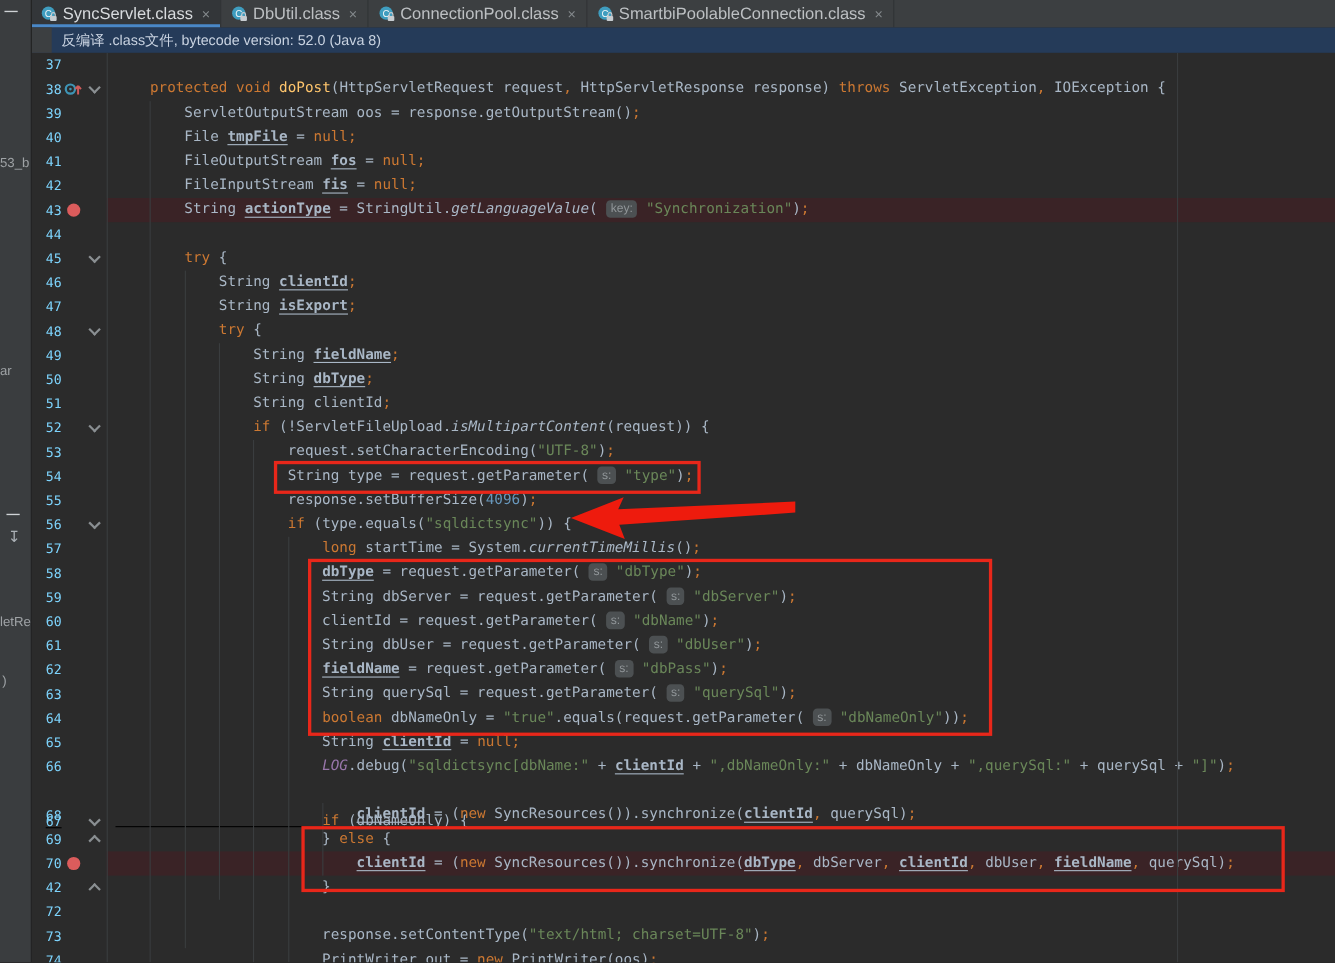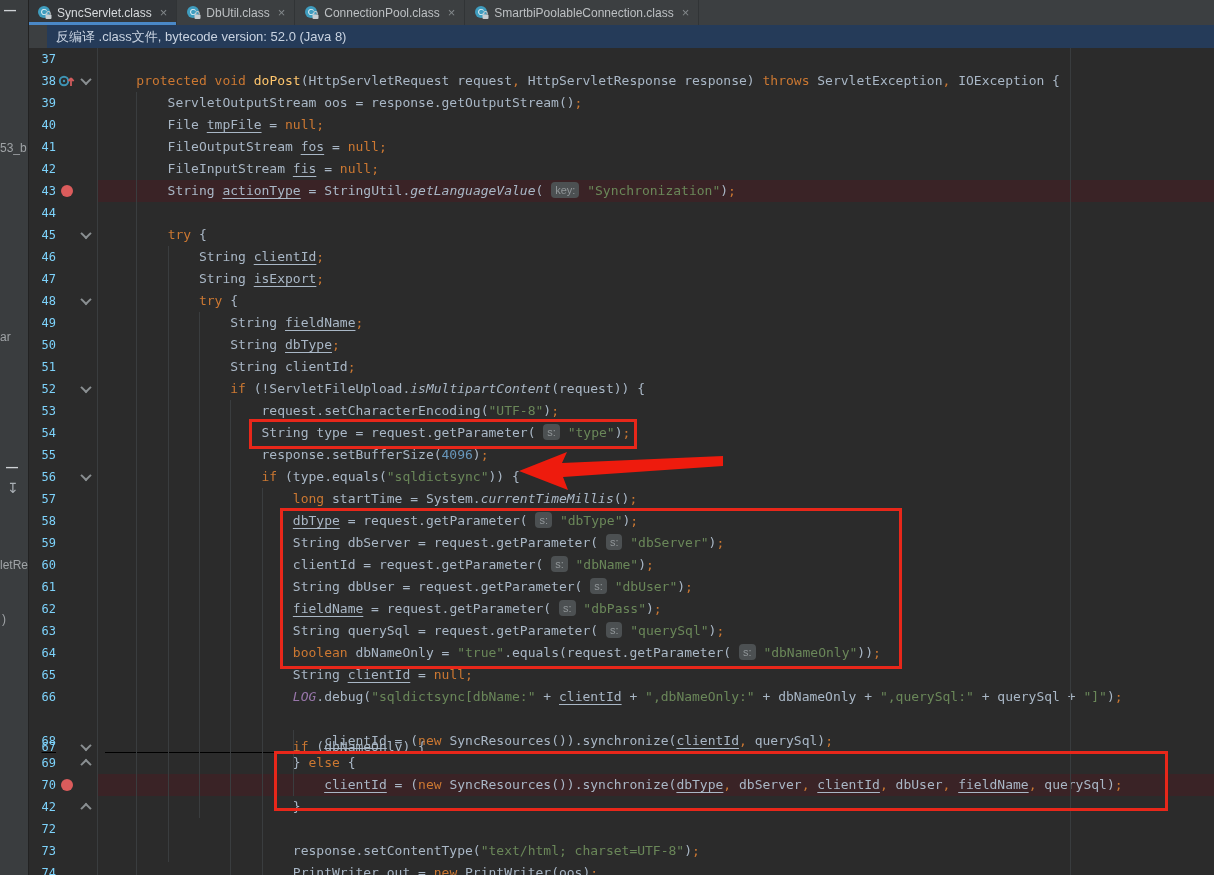--- a/index.html
+++ b/index.html
@@ -7,21 +7,21 @@
          font-family:"Liberation Sans",sans-serif;-webkit-font-smoothing:antialiased;}
   
   #left-strip{position:absolute;left:0;top:0;width:28px;height:875px;background:#3a3d3f;
               border-right:1px solid #222;z-index:5;overflow:hidden;}
   .strip-frag{position:absolute;color:#9fa3a6;font-size:12px;font-family:"Liberation Sans",sans-serif;white-space:nowrap;}
   .strip-frag.bright{color:#cfd3d6;font-weight:bold;}
   .strip-frag.icon{color:#aab0b5;font-size:14px;}
   
   #tabbar{position:absolute;left:28px;top:0;right:0;height:25px;background:#3c3f41;display:flex;align-items:stretch;z-index:4;}
   .tab{display:flex;align-items:center;gap:5px;padding:0 9px;border-right:1px solid #313436;cursor:default;}
-  .tab .label{font-size:12px;color:#bdc0c3;white-space:nowrap;}
+  .tab .label{font-size:15px;color:#bdc0c3;white-space:nowrap;}
   .tab.active{background:#333639;box-shadow:inset 0 -3px 0 #4a88c7;}
   .tab.active .label{color:#d8dbde;}
   .tab .close{color:#84898c;font-size:13px;line-height:13px;margin-left:3px;}
   
   #banner{position:absolute;left:28px;top:25px;right:0;height:23px;background:#253b59;display:flex;align-items:center;z-index:4;}
   #banner .corner{width:19px;height:23px;background:#3c3f41;margin-right:9px;}
   #banner .txt{font-size:13px;color:#c9d3e1;}
   
   #editor{position:absolute;left:28px;top:48px;right:0;bottom:0;background:#2b2b2b;z-index:1;}
   .row{position:absolute;left:0;right:0;height:22px;display:flex;}
@@ -31,21 +31,21 @@
   .gfold{width:18px;flex:0 0 18px;display:flex;align-items:center;justify-content:center;}
   .bp-dot{width:12px;height:12px;border-radius:50%;background:#db5c5c;}
   .fold i{display:block;width:6px;height:6px;border-right:2px solid #8a8f92;border-bottom:2px solid #8a8f92;}
   .fold.d i{transform:rotate(45deg) translate(-1px,-1px);}
   .fold.u i{transform:rotate(-135deg) translate(-1px,-1px);}
   .codewrap{flex:1;position:relative;}
   .row.bp .codewrap{background:#3a2326;}
   pre.code{margin:0;padding:0 0 0 8px;font:13px/22px "DejaVu Sans Mono",monospace;color:#a9b7c6;white-space:pre;}
   .tk-k{color:#cc7832;} .tk-s{color:#6a8759;} .tk-n{color:#6897bb;} .tk-m{color:#ffc66d;text-align:right;}
   .tk-i{font-style:italic;} .tk-f{color:#9876aa;font-style:italic;}
-  .tk-u{text-decoration:underline;text-underline-offset:3px;text-decoration-thickness:1px;}
+  .tk-u{text-decoration:underline;text-underline-offset:3px;text-decoration-thickness:1px;font-weight:bold;}
   .tk-h{display:inline-block;background:#4c5052;color:#919699;border-radius:4px;
         font:11px/14px "Liberation Sans",sans-serif;padding:1px 4px;vertical-align:1px;}
   .guide{position:absolute;width:1px;background:#3a3d3f;z-index:2;}
   .guide.margin{background:#393c3e;}
   #gutter-border{position:absolute;left:97px;top:48px;bottom:0;width:1px;background:#3a3d3f;z-index:3;}
   
   .anno-box{position:absolute;border:3px solid #e8271a;z-index:9;pointer-events:none;}
   #anno-arrow{position:absolute;left:0;top:0;z-index:9;pointer-events:none;}
 </style>
 </head>

